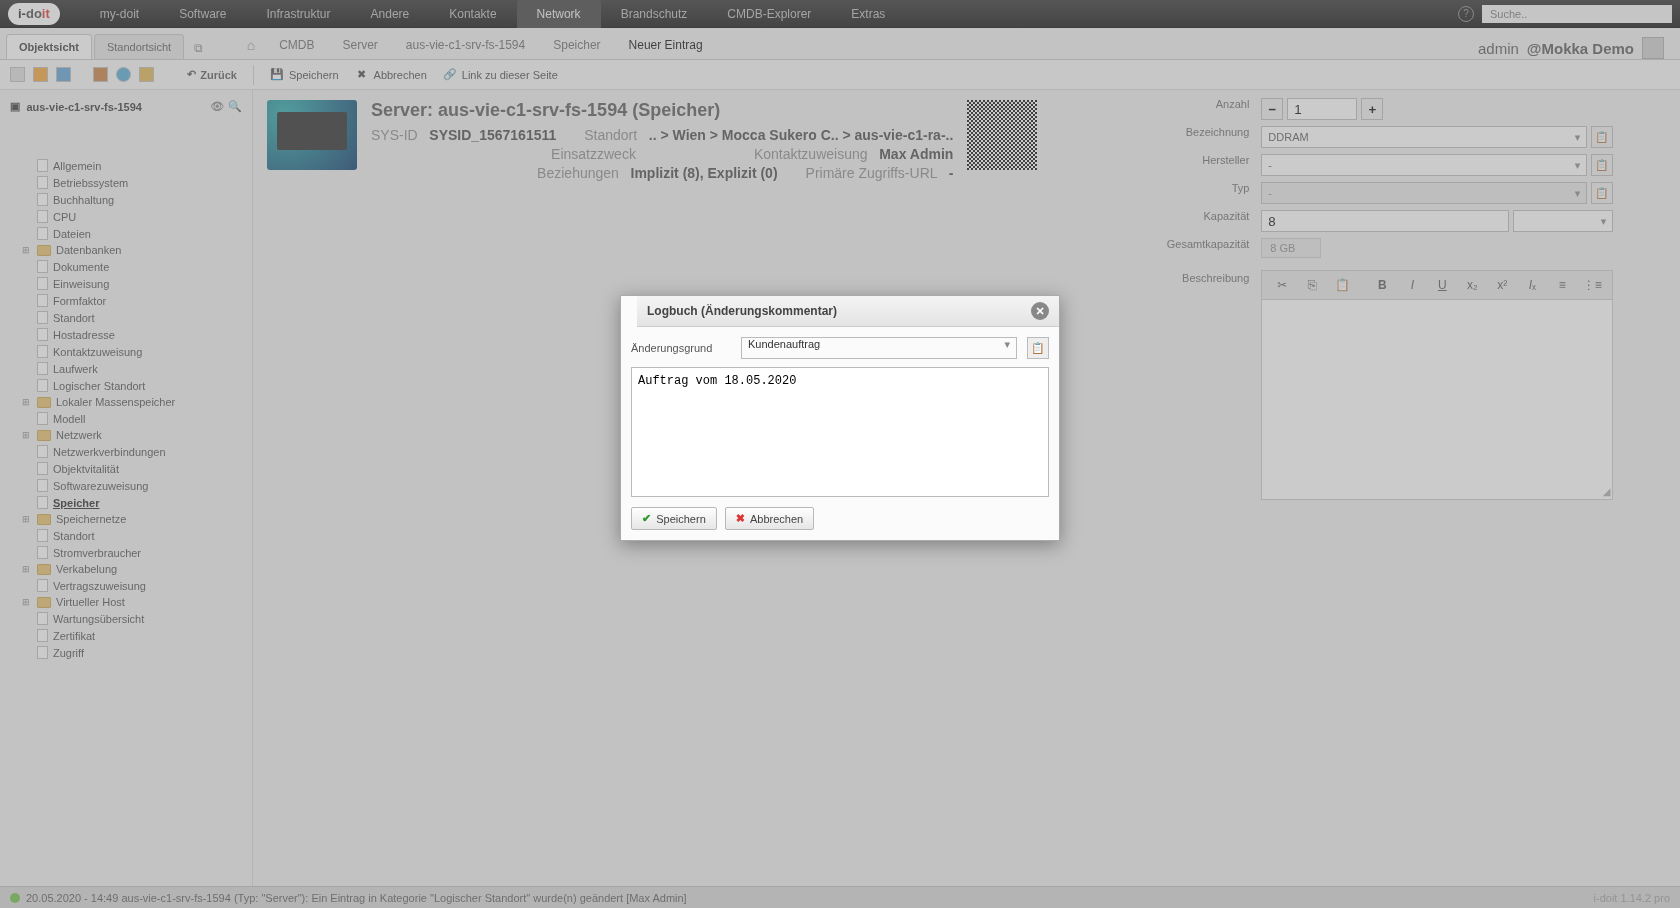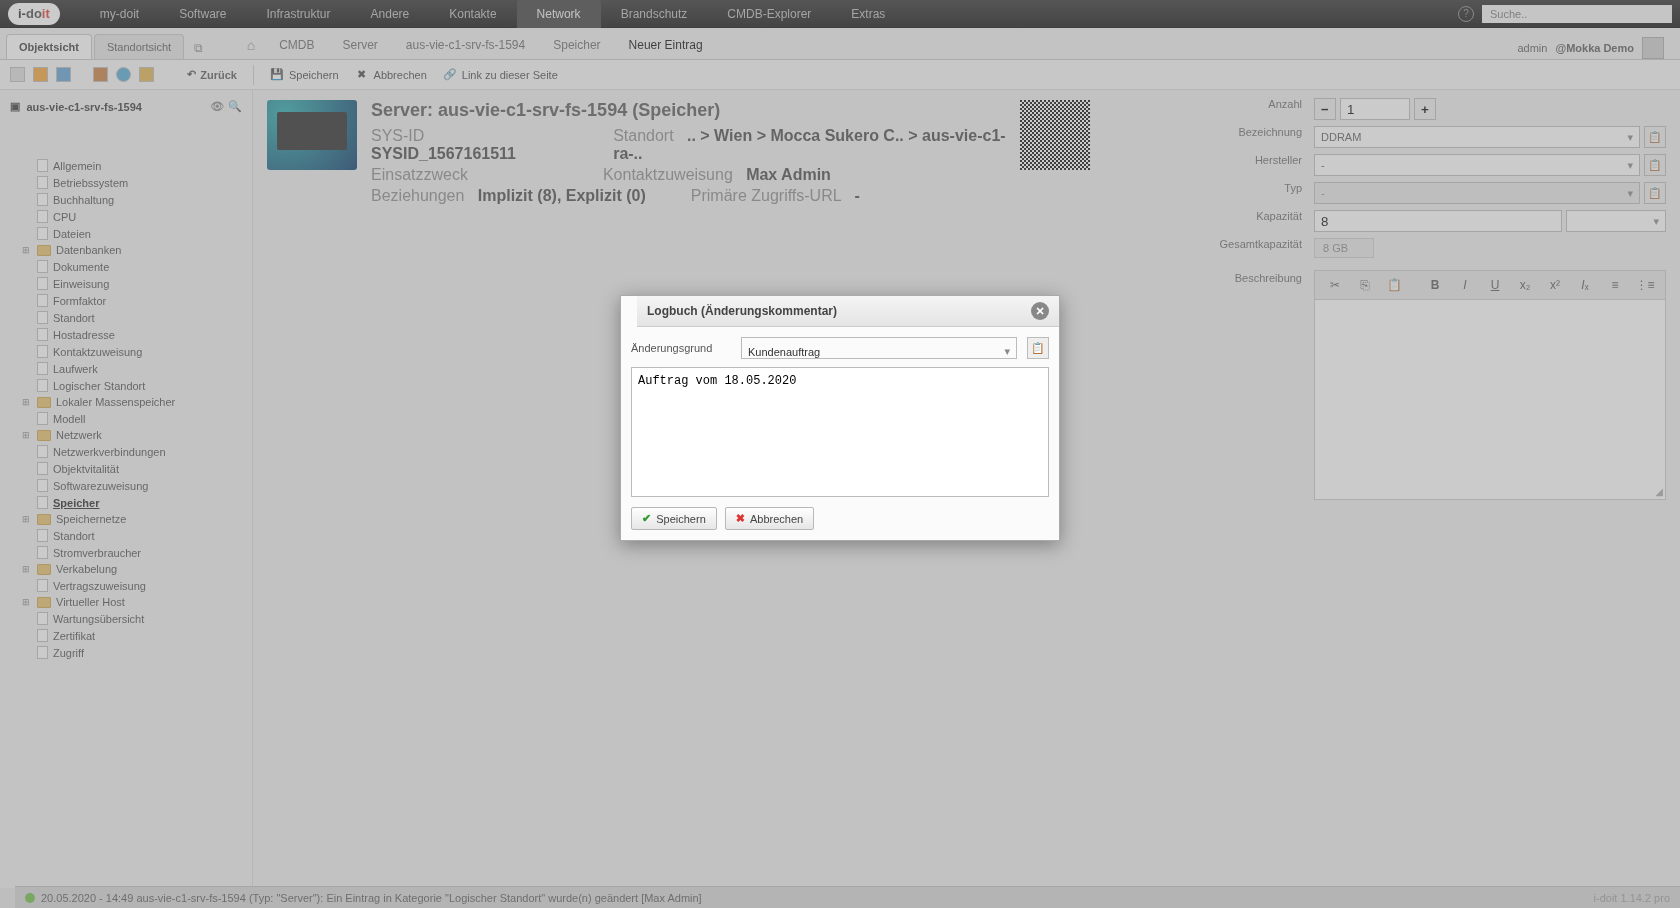--- a/index.html
+++ b/index.html
@@ -20,21 +20,21 @@
     
     .secondbar { background: #f0f0f0; height: 32px; display: flex; align-items: flex-end; padding: 0 6px; border-bottom: 1px solid #c5c5c5; }
     .view-tabs { display: flex; gap: 2px; align-self: flex-end; }
     .view-tab { padding: 6px 12px; background: #e4e4e4; border: 1px solid #c5c5c5; border-bottom: none; border-radius: 4px 4px 0 0; font-size: 11px; color: #555; cursor:pointer; }
     .view-tab.active { background: #fff; font-weight: bold; color:#333; }
     .popout { margin-left: 6px; color:#888; font-size:12px; padding:4px; cursor:pointer; }
     .breadcrumb { display: flex; align-items: center; margin-left: 30px; gap: 0; font-size: 12px; color:#666; }
     .breadcrumb .crumb { padding: 6px 14px; position: relative; cursor:pointer; }
     .breadcrumb .crumb.last { color: #000000; }
     .breadcrumb .home { font-size: 14px; padding:6px 10px; color:#888; }
-    .user-area { margin-left: auto; display: flex; align-items: center; gap: 8px; font-size:11px; color:#555; padding-right:10px; }
+    .user-area { margin-left: auto; display: flex; align-items: center; gap: 8px; font-size:15px; color:#555; padding-right:10px; }
     .user-avatar { width:22px; height:22px; background:#ccc; border:1px solid #aaa; }
 
     
     .toolbar { height: 30px; display: flex; align-items: center; padding: 0 10px; background: #f7f7f7; border-bottom: 1px solid #d8d8d8; }
     .tool-left { display:flex; gap:10px; align-items:center; width: 237px; }
     .back-btn { margin-left:auto; margin-right:10px; display:flex; align-items:center; gap:4px; font-weight:bold; color:#555; cursor:pointer; }
     .tool-actions { display:flex; gap:16px; align-items:center; margin-left:10px; }
     .tool-btn { display:flex; align-items:center; gap:5px; color:#444; font-size:11px; cursor:pointer; }
     .tool-btn .ico { width:14px; height:14px; display:inline-flex; align-items:center; justify-content:center; }
 
@@ -49,21 +49,21 @@
     .tree li.folder .fico { width:14px; height:11px; background:#e8c068; border:1px solid #caa040; border-radius:1px; }
     .tree li .pico { width:11px; height:13px; background:#fff; border:1px solid #bbb; }
     .tree li.active { font-weight:bold; text-decoration: underline; color:#222; }
 
     .content { flex:1; display:flex; background:#efefef; position:relative; }
     .obj-header { display:flex; padding:10px 14px; gap:14px; border-bottom:1px solid #ddd; }
     .obj-img { width:90px; height:70px; background: radial-gradient(circle at 20% 20%, #2aa, #036); border-radius:3px; position:relative; }
     .obj-img::after { content:""; position:absolute; inset:12px 10px 20px 10px; background:#222; border-radius:2px; }
     .obj-info { flex:1; }
     .obj-title { font-size:18px; font-weight:bold; color:#555; margin-bottom:6px; }
-    .info-row { display:flex; gap:45px; font-size:16px; color:#777; margin-bottom:3px; }
+    .info-row { display:flex; gap:28px; font-size:14px; color:#777; margin-bottom:3px;justify-content:flex-end; }
     .info-label { color:#888; min-width:62px; }
     .info-val { color:#444; font-weight:bold; }
     .qr { width:70px; height:70px; background:
       repeating-linear-gradient(0deg,#000 0 2px,#fff 2px 4px),
       repeating-linear-gradient(90deg,#000 0 2px,#fff 2px 4px);
       background-blend-mode: difference; margin-right:6px; }
 
     .form { padding: 8px 14px 14px 14px; }
     .form-row { display:flex; align-items:flex-start; margin-bottom:6px; }
     .form-label { width: 190px; text-align:right; padding-right:12px; color:#666; font-size:11px; }
@@ -77,33 +77,33 @@
     .txt { flex:1; max-width:530px; height:22px; border:1px solid #bbb; padding:0 6px; }
     .ro { background:#e8e8e8; color:#888; border:1px solid #ccc; padding:3px 8px; display:inline-block; min-width:60px; }
 
     .rte-wrap { margin-top:6px; }
     .rte-toolbar { background:#e8e8e8; border:1px solid #c8c8c8; height:30px; display:flex; align-items:center; padding:0 10px; gap:10px; }
     .rte-toolbar .tbtn { width:20px; height:20px; display:flex; align-items:center; justify-content:center; color:#555; cursor:pointer; font-size:12px; }
     .rte-area { border:1px solid #c8c8c8; border-top:none; background:#fff; min-height:200px; position:relative; }
     .rte-resizer { position:absolute; right:2px; bottom:2px; color:#aaa; font-size:10px; }
 
     
-    .statusbar { position:absolute; bottom:0; left:15px; right:0; height:22px; background:#d6d6d6; border-top:1px solid #bcbcbc; display:flex; align-items:center; padding:0 10px; font-size:11px; color:#555; gap:6px; }
+    .statusbar { position:absolute; bottom:0; left:0; right:0; height:22px; background:#d6d6d6; border-top:1px solid #bcbcbc; display:flex; align-items:center; padding:0 10px; font-size:11px; color:#555; gap:6px; }
     .status-dot { width:10px; height:10px; border-radius:50%; background:#6abf40; }
     .status-right { margin-left:auto; color:#999; }
 
     
     .overlay { position:absolute; inset:0; background:rgba(140,140,140,0.45); display:flex; align-items:flex-start; justify-content:center; }
     .modal { margin-top:295px; width:440px; background:#fbfbfb; border:1px solid #aaa; box-shadow:0 4px 18px rgba(0,0,0,0.35); }
     .modal-title { background:linear-gradient(#f4f4f4,#e4e4e4); border-bottom:1px solid #ccc; padding:6px 10px; font-weight:bold; font-size:12px; color:#444; display:flex; align-items:center;margin-left:16px; }
     .modal-close { margin-left:auto; width:18px; height:18px; border-radius:50%; background:#888; color:#fff; display:flex; align-items:center; justify-content:center; font-size:11px; cursor:pointer; }
     .modal-body { padding:10px; }
     .modal-row { display:flex; align-items:center; gap:10px; margin-bottom:8px; }
     .modal-label { width:100px; color:#555; }
-    .modal-sel { flex:1; height:22px; border:1px solid #bbb; padding:0 6px; display:flex; align-items:flex-end; position:relative; }
+    .modal-sel { flex:1; height:22px; border:1px solid #bbb; padding:0 6px; display:flex; align-items:flex-start; position:relative; }
     .modal-sel::after { content:"▾"; position:absolute; right:6px; color:#888; }
     .modal-ta { width:100%; height:130px; border:1px solid #bbb; padding:6px; font-family: "Courier New", monospace; font-size:12px; resize:none; }
     .modal-actions { display:flex; gap:8px; margin-top:8px; }
     .mbtn { border:1px solid #b8b8b8; background:linear-gradient(#fefefe,#e6e6e6); padding:4px 10px; display:flex; align-items:center; gap:5px; cursor:pointer; font-size:11px; color:#444; border-radius:2px; }
     .mbtn .ok { color:#2a9b2a; font-weight:bold; }
     .mbtn .cancel { color:#d33; font-weight:bold; }
     .mini-icons { display:flex; gap:8px; align-items:center; }
     .mini { width:15px; height:15px; background:#ddd; border:1px solid #bbb; }
     .mini.orange { background:#f4a030; }
     .mini.blue { background:#5a9fd4; }

